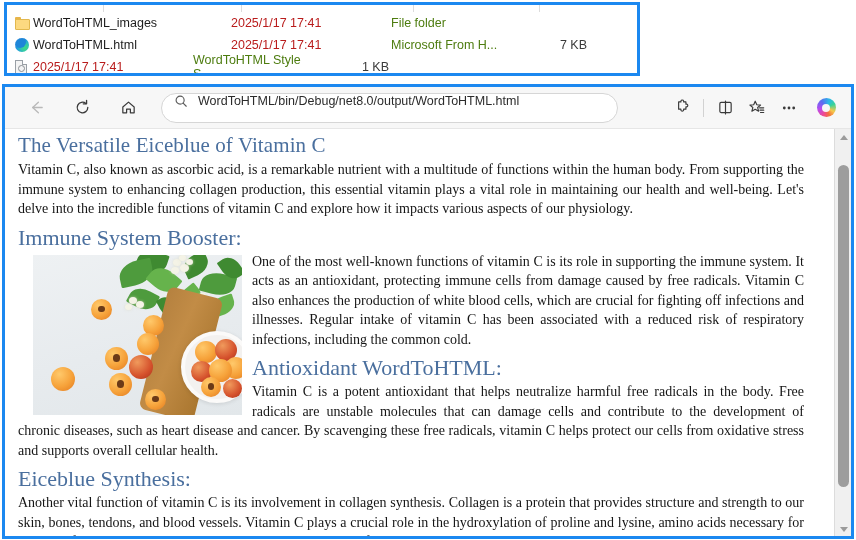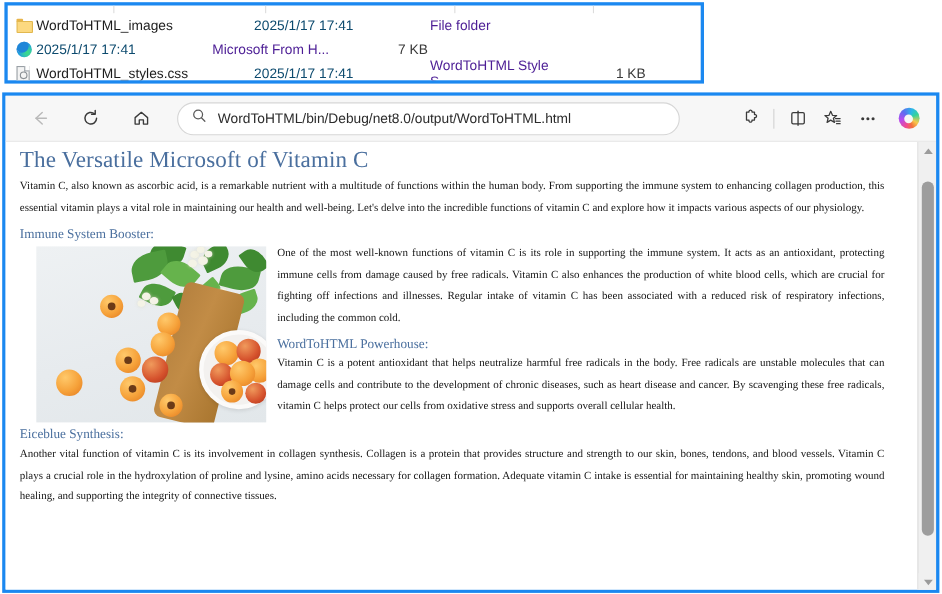--- a/index.html
+++ b/index.html
@@ -30,22 +30,22 @@
     left: 0; width: 100%; height: 20px;
     display: flex; align-items: center;
     font-size: 12.5px;
     color: #1a1a1a;
   }
   .file-icon-cell {
     width: 26px; padding-left: 8px;
     display: flex; align-items: center; justify-content: flex-start;
   }
   .file-name-cell { width: 198px; color: #1d1d1d; }
-  .file-date-cell { width: 160px; color: #0c4a6e; }
-  .file-type-cell { width: 128px; color: #4c1d95; }
+  .file-date-cell { width: 160px; color: #b91c1c; }
+  .file-type-cell { width: 128px; color: #4d7c0f; }
   .file-size-cell { width: 92px; text-align: right; padding-right: 24px; color: #3a3a3a; }
 
   
   .icon-folder { position: relative; width: 15px; height: 13px; }
   .icon-folder .tab {
     position: absolute; left: 0; top: 0; width: 6px; height: 3px;
     background: #e8b54a; border-radius: 1px 1px 0 0;
   }
   .icon-folder .body {
     position: absolute; left: 0; top: 2.5px; width: 15px; height: 10.5px;
@@ -111,21 +111,21 @@
   #nav-refresh { margin-left: 12px; }
   #nav-home { margin-left: 12px; }
 
   #address-bar {
     flex: 0 0 auto;
     margin-left: 16px;
     width: 457px; height: 30px;
     background: #ffffff;
     border: 1px solid #d6d6d6;
     border-radius: 15px;
-    display: flex; align-items: center;
+    display: flex; 
     padding: 0 14px 0 12px;
     cursor: text;
   }
   #address-search-icon { flex: 0 0 auto; margin-right: 10px; }
   #address-text {
     font-size: 12.5px; color: #2b2b2b;
     font-family: "Liberation Sans", sans-serif;
     white-space: nowrap; overflow: hidden;
   }
 
@@ -176,27 +176,27 @@
   }
   h1.doc-h1 {
     font-family: "Liberation Serif", serif;
     font-size: 21px; font-weight: normal;
     color: #4a6f9e;
     margin: 12px 0 2px 2px;
     letter-spacing: 0.1px;
   }
   h2.doc-h2 {
     font-family: "Liberation Serif", serif;
-    font-size: 12px; font-weight: normal;
+    font-size: 22px; font-weight: normal;
     color: #4a6f9e;
     margin: 6px 0 1px 2px;
   }
   p.doc-p {
     font-family: "Liberation Serif", serif;
-    font-size: 10px;
+    font-size: 14px;
     line-height: 19.5px;
     color: #151515;
     text-align: justify;
     margin: 0 16px 2px 2px;
   }
   #figure-wrap {
     float: left;
     width: 209px; height: 160px;
     margin: 3px 10px 3px 17px;
   }
@@ -297,32 +297,32 @@
     <div class="file-name-cell">WordToHTML_images</div>
     <div class="file-date-cell">2025/1/17 17:41</div>
     <div class="file-type-cell">File folder</div>
     <div class="file-size-cell"></div>
   </div>
 
   <div class="file-row" style="top:30px">
     <div class="file-icon-cell">
       <div class="icon-edge"></div>
     </div>
+    <div class="file-name-cell">WordToHTML.html</div>
     <div class="file-date-cell">2025/1/17 17:41</div>
     <div class="file-type-cell">Microsoft From H...</div>
     <div class="file-size-cell">7 KB</div>
   </div>
 
   <div class="file-row" style="top:52px">
     <div class="file-icon-cell">
       <div class="icon-css">
           <div class="gear"></div>
         </div>
     </div>
-    <div class="file-name-cell">WordToHTML_styles.css</div>
     <div class="file-date-cell">2025/1/17 17:41</div>
     <div class="file-type-cell">WordToHTML Style S...</div>
     <div class="file-size-cell">1 KB</div>
   </div>
 </div>
 
 <div id="browser-window">
 
   <div id="browser-toolbar">
 
@@ -387,21 +387,21 @@
       </div>
       <div id="copilot-btn">
         <div class="copilot-glyph"></div>
       </div>
     </div>
   </div>
 
   <div id="page-content">
     <div id="content-inner">
 
-      <h1 class="doc-h1">The Versatile Microsoft of Vitamin C</h1>
+      <h1 class="doc-h1">The Versatile Eiceblue of Vitamin C</h1>
 
       <p class="doc-p">Vitamin C, also known as ascorbic acid, is a remarkable nutrient with a multitude of functions within the human body. From supporting the immune system to enhancing collagen production, this essential vitamin plays a vital role in maintaining our health and well-being. Let's delve into the incredible functions of vitamin C and explore how it impacts various aspects of our physiology.</p>
 
       <h2 class="doc-h2">Immune System Booster:</h2>
 
       <div id="figure-wrap">
         <div id="food-photo">
 
           <div class="leaf d" style="left:104px;top:-4px;width:30px;height:22px;transform:rotate(18deg)"></div>
           <div class="leaf" style="left:86px;top:6px;width:34px;height:24px;transform:rotate(-12deg)"></div>
@@ -454,21 +454,21 @@
             </div>
           <div class="apricot" style="left:18px;top:112px;width:24px;height:24px"></div>
           <div class="apricot" style="left:112px;top:134px;width:21px;height:21px">
               <div class="pit"></div>
             </div>
         </div>
       </div>
 
       <p class="doc-p">One of the most well-known functions of vitamin C is its role in supporting the immune system. It acts as an antioxidant, protecting immune cells from damage caused by free radicals. Vitamin C also enhances the production of white blood cells, which are crucial for fighting off infections and illnesses. Regular intake of vitamin C has been associated with a reduced risk of respiratory infections, including the common cold.</p>
 
-      <h2 class="doc-h2">WordToHTML Powerhouse:</h2>
+      <h2 class="doc-h2">Antioxidant WordToHTML:</h2>
       <p class="doc-p">Vitamin C is a potent antioxidant that helps neutralize harmful free radicals in the body. Free radicals are unstable molecules that can damage cells and contribute to the development of chronic diseases, such as heart disease and cancer. By scavenging these free radicals, vitamin C helps protect our cells from oxidative stress and supports overall cellular health.</p>
 
       <h2 class="doc-h2" style="clear:both">Eiceblue Synthesis:</h2>
       <p class="doc-p">Another vital function of vitamin C is its involvement in collagen synthesis. Collagen is a protein that provides structure and strength to our skin, bones, tendons, and blood vessels. Vitamin C plays a crucial role in the hydroxylation of proline and lysine, amino acids necessary for collagen formation. Adequate vitamin C intake is essential for maintaining healthy skin, promoting wound healing, and supporting the integrity of connective tissues.</p>
 
     </div>
 
     <div id="scrollbar">
       <div class="sb-arrow" id="sb-arrow-up">
         <div class="sb-tri"></div>

